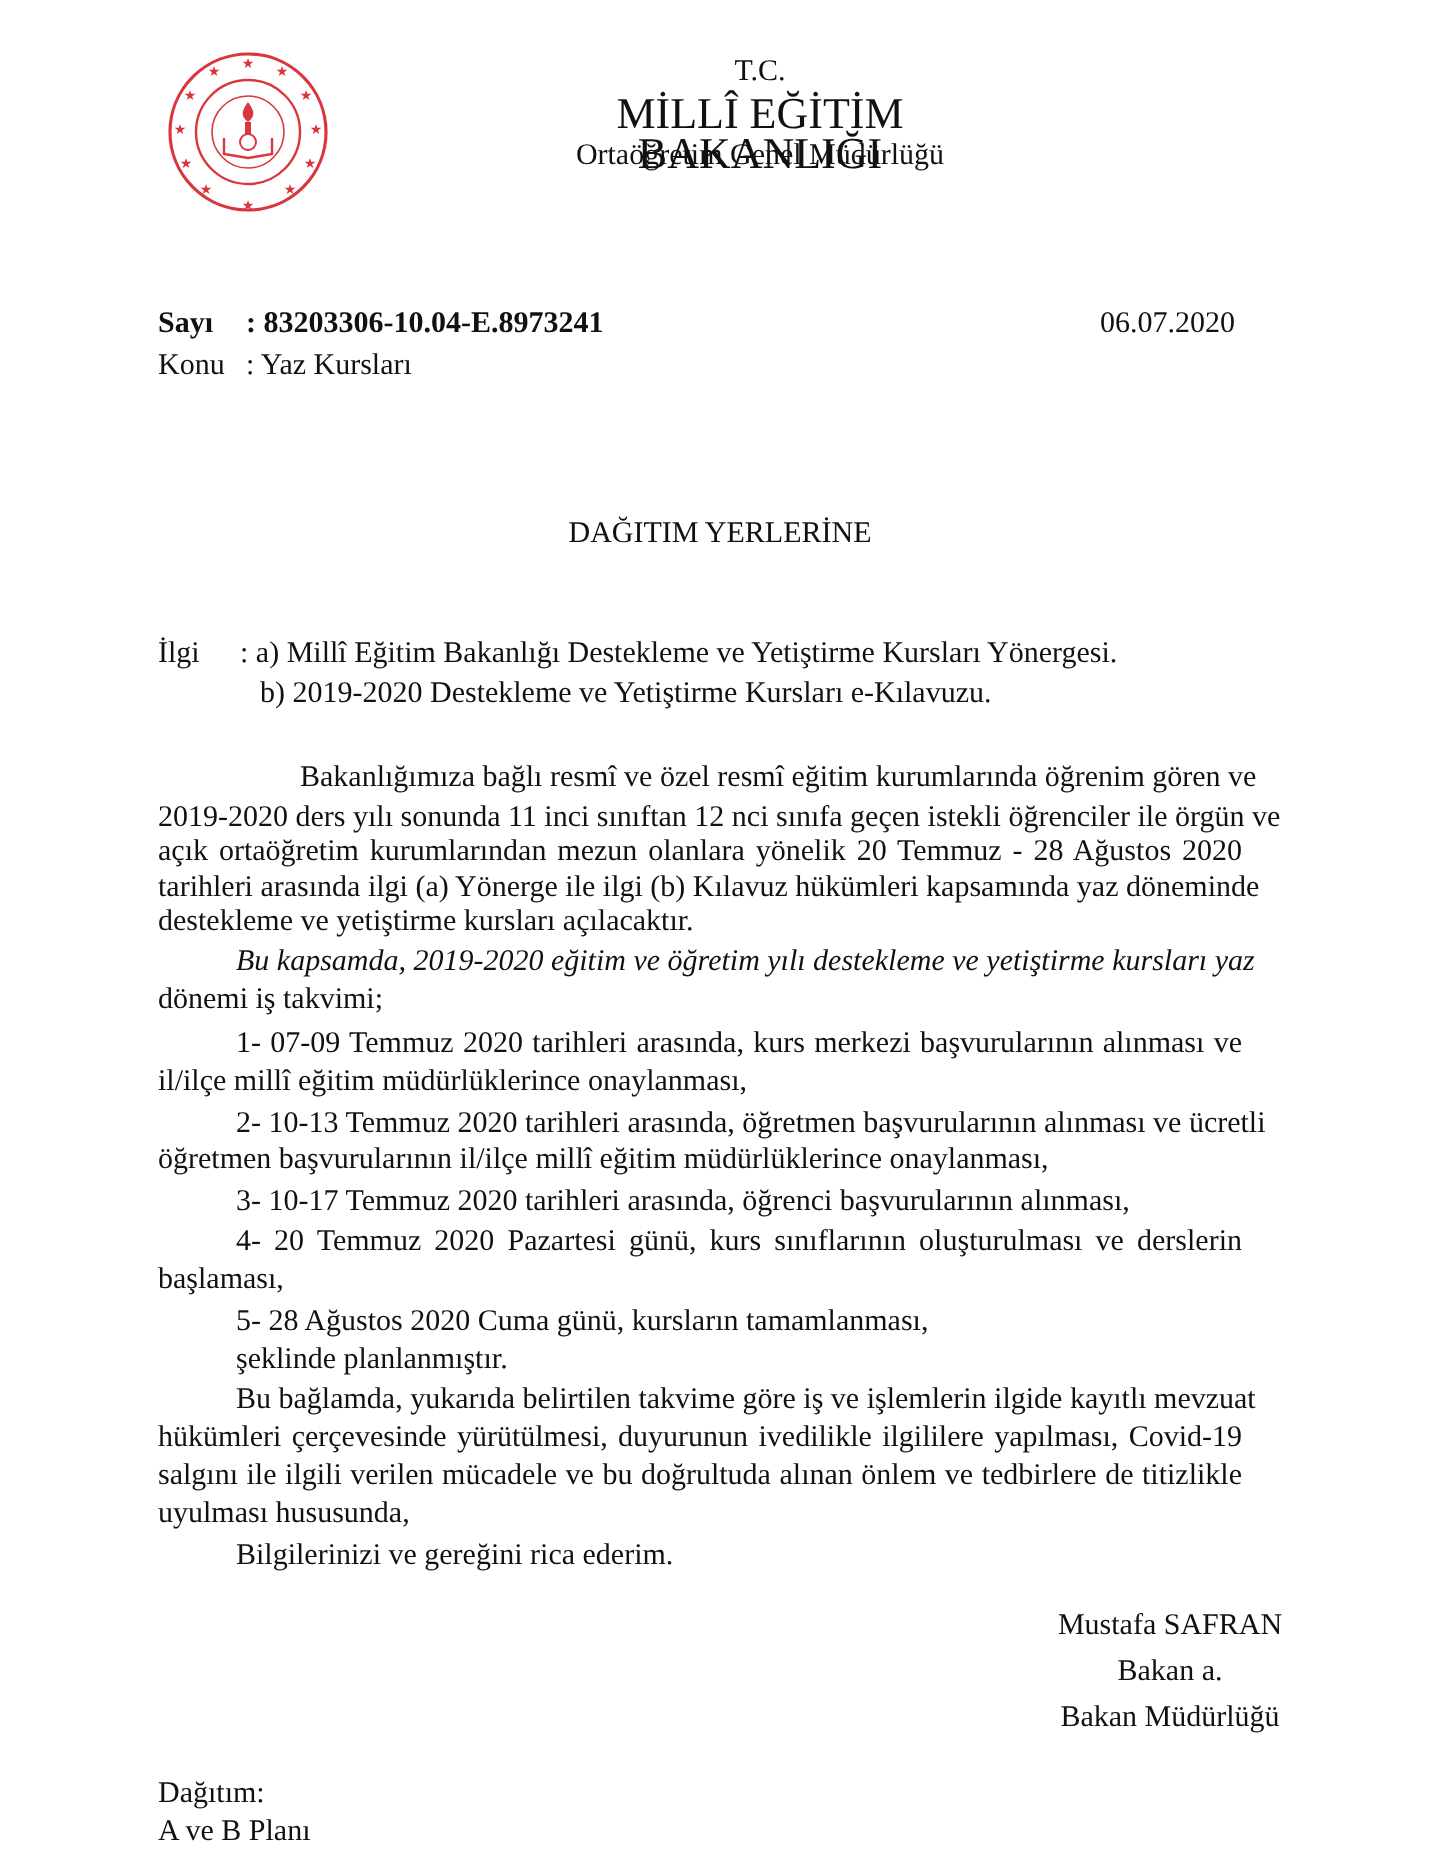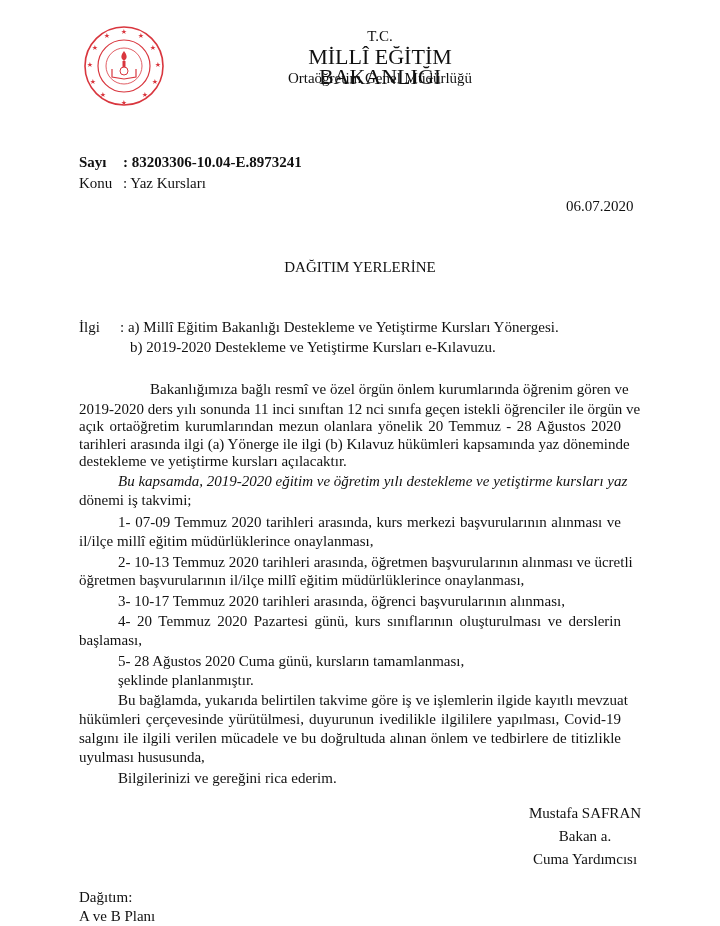--- a/index.html
+++ b/index.html
@@ -45,32 +45,32 @@
   </svg>
 </div>
 
 <div class="abs header" style="top:26px;">T.C.</div>
 <div class="abs header" style="top:47px; font-size:22px;">MİLLÎ EĞİTİM BAKANLIĞI</div>
 <div class="abs header" style="top:68px;text-align:center;">Ortaöğretim Genel Müdürlüğü</div>
 
 <div class="line" style="left:79px; top:152px;font-weight:bold;">
   <span class="lbl">Sayı</span><span>: 83203306-10.04-E.8973241</span>
 </div>
-<div class="line" style="left:566px; top:152px;margin-top:44px;">06.07.2020</div>
+<div class="line" style="left:550px; top:152px;">06.07.2020</div>
 <div class="line" style="left:79px; top:173px;">
   <span class="lbl">Konu</span><span>: Yaz Kursları</span>
 </div>
 
 <div class="line" style="left:0; width:720px; text-align:center; top:257px;">DAĞITIM YERLERİNE</div>
 
 <div class="line" style="left:79px; top:317px;">İlgi</div>
 <div class="line" style="left:120px; top:317px;">: a) Millî Eğitim Bakanlığı Destekleme ve Yetiştirme Kursları Yönergesi.</div>
 <div class="line" style="left:130px; top:337px;">b) 2019-2020 Destekleme ve Yetiştirme Kursları e-Kılavuzu.</div>
 
-<div class="just" style="top:379px; left:150px; width:471px;">Bakanlığımıza bağlı resmî ve özel örgün önlem kurumlarında öğrenim gören ve</div>
+<div class="just" style="top:379px; left:150px; width:471px;">Bakanlığımıza bağlı resmî ve özel resmî eğitim kurumlarında öğrenim gören ve</div>
 <div class="just" style="top:399px;">2019-2020 ders yılı sonunda 11 inci sınıftan 12 nci sınıfa geçen istekli öğrenciler ile örgün ve</div>
 <div class="just" style="top:416px;">açık ortaöğretim kurumlarından mezun olanlara yönelik 20 Temmuz - 28 Ağustos 2020</div>
 <div class="just" style="top:434px;">tarihleri arasında ilgi (a) Yönerge ile ilgi (b) Kılavuz hükümleri kapsamında yaz döneminde</div>
 <div class="line" style="left:79px; top:451px;">destekleme ve yetiştirme kursları açılacaktır.</div>
 
 <div class="just" style="top:471px; left:118px; width:503px;font-style:italic;">Bu kapsamda, 2019-2020 eğitim ve öğretim yılı destekleme ve yetiştirme kursları yaz</div>
 <div class="line" style="left:79px; top:490px;">dönemi iş takvimi;</div>
 
 <div class="just" style="top:512px; left:118px; width:503px;">1- 07-09 Temmuz 2020 tarihleri arasında, kurs merkezi başvurularının alınması ve</div>
 <div class="line" style="left:79px; top:531px;">il/ilçe millî eğitim müdürlüklerince onaylanması,</div>
@@ -88,16 +88,16 @@
 
 <div class="just" style="top:690px; left:118px; width:503px;">Bu bağlamda, yukarıda belirtilen takvime göre iş ve işlemlerin ilgide kayıtlı mevzuat</div>
 <div class="just" style="top:709px;">hükümleri çerçevesinde yürütülmesi, duyurunun ivedilikle ilgililere yapılması, Covid-19</div>
 <div class="just" style="top:728px;">salgını ile ilgili verilen mücadele ve bu doğrultuda alınan önlem ve tedbirlere de titizlikle</div>
 <div class="line" style="left:79px; top:747px;">uyulması hususunda,</div>
 
 <div class="line" style="left:118px; top:768px;">Bilgilerinizi ve gereğini rica ederim.</div>
 
 <div class="sig" style="top:802px;">Mustafa SAFRAN</div>
 <div class="sig" style="top:825px;">Bakan a.</div>
-<div class="sig" style="top:848px;">Cuma Yardımcısı</div>
+<div class="sig" style="top:848px;">Bakan Müdürlüğü</div>
 
 <div class="line" style="left:79px; top:887px;">Dağıtım:</div>
 <div class="line" style="left:79px; top:906px;">A ve B Planı</div>
 
 </body></html>

